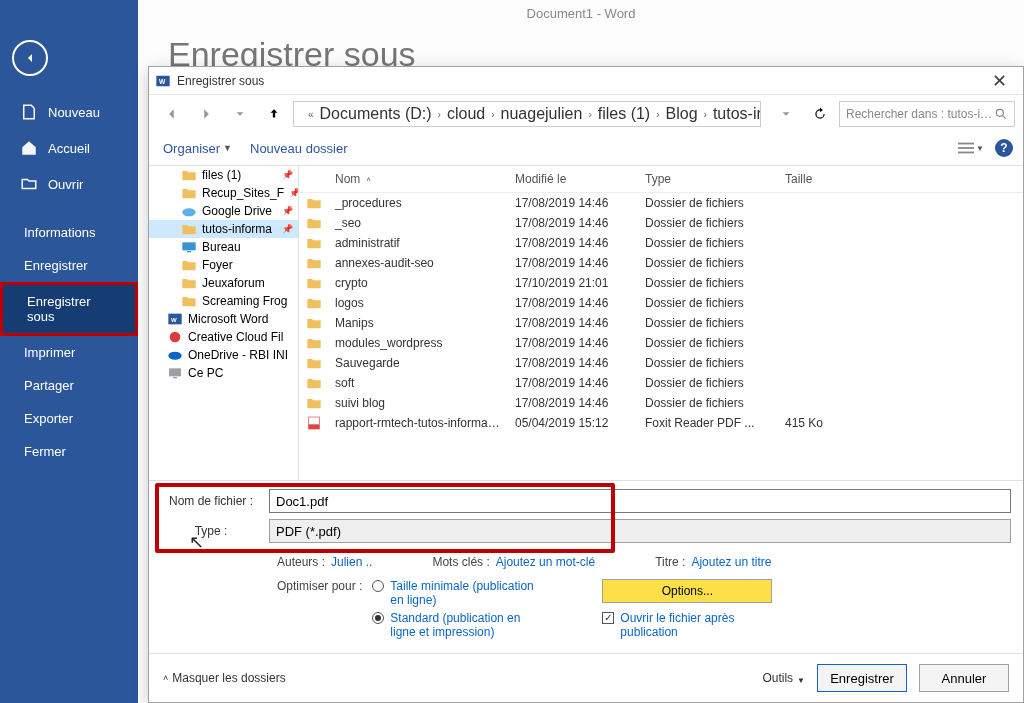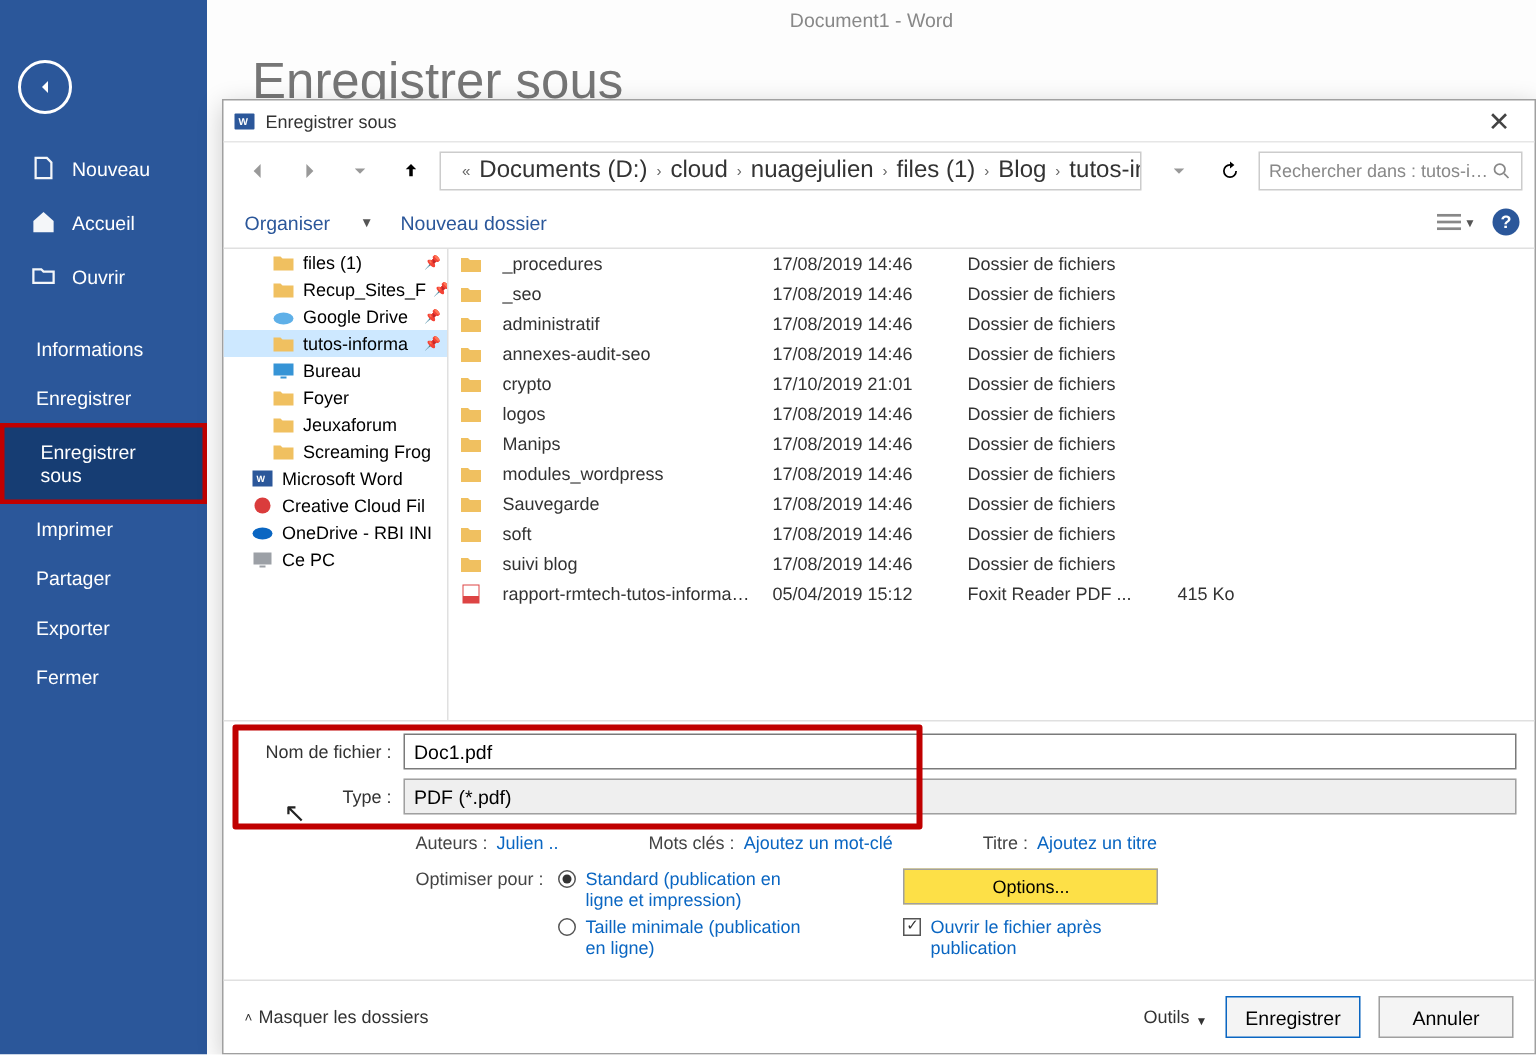--- a/index.html
+++ b/index.html
@@ -36,21 +36,21 @@
     .path-bar { flex: 1; display: flex; align-items: center; border: 1px solid #ccc; height: 26px; padding: 0 6px; gap: 2px; overflow: hidden; }
     .path-bar .pc-ico { width: 16px; height: 16px; margin-right: 4px; }
     .crumb { font-size: 16px; color: #333; padding: 0 2px; cursor: pointer; white-space: nowrap; }
     .crumb-arr { font-size: 10px; color: #666; padding: 0 2px; }
     .nav-extra { display: flex; align-items: center; gap: 4px; margin-left: 6px; }
     .search-box { height: 26px; border: 1px solid #ccc; padding: 0 6px; font-size: 12px; color: #888; display: flex; align-items: center; width: 176px; }
     .search-box span { flex: 1; overflow: hidden; white-space: nowrap; text-overflow: ellipsis; }
     .search-box svg { width: 14px; height: 14px; fill: #888; }
 
     .toolbar { display: flex; align-items: center; padding: 4px 10px 6px 10px; gap: 10px; border-bottom: 1px solid #e0e0e0; }
-    .tbtn { color: #2b579a; font-size: 13px; padding: 2px 4px; cursor: pointer; display: flex; align-items: center; gap: 20px; }
+    .tbtn { color: #2b579a; font-size: 13px; padding: 2px 4px; cursor: pointer; display: flex; align-items: center; gap: 3px; }
     .tbtn .caret { font-size: 9px; color: #555; }
     .toolbar-spacer { flex: 1; }
     .view-ico { width: 28px; height: 22px; display: flex; align-items: center; justify-content: center; color: #555; border: 1px solid transparent; }
     .help-ico { width: 18px; height: 18px; background: #2b579a; border-radius: 50%; color: #fff; font-size: 12px; display: flex; align-items: center; justify-content: center; font-weight: bold; }
 
     .explorer { flex: 1; display: flex; border-bottom: 1px solid #e0e0e0; min-height: 300px; }
     .tree { width: 150px; border-right: 1px solid #e0e0e0; overflow: hidden; padding: 0 0 2px 0; position: relative; }
     .tree-item { display: flex; align-items: center; gap: 5px; padding: 2px 4px 2px 18px; font-size: 12px; cursor: pointer; white-space: nowrap; overflow: hidden; }
     .tree-item.sel { background: #cde8ff; }
     .tree-item.indent2 { padding-left: 32px; }
@@ -60,21 +60,21 @@
     .filelist { flex: 1; overflow: hidden; }
     .fl-head { display: grid; grid-template-columns: 30px 180px 130px 140px 100px; font-size: 12px; color: #555; border-bottom: 1px solid #eee; padding: 4px 0; }
     .fl-head div { padding: 2px 6px; }
     .sort-arr { font-size: 8px; vertical-align: middle; margin-left: 6px; }
     .fl-row { display: grid; grid-template-columns: 30px 180px 130px 140px 100px; font-size: 12px; color: #333; padding: 1px 0; cursor: pointer; }
     .fl-row div { padding: 2px 6px; white-space: nowrap; overflow: hidden; text-overflow: ellipsis; }
     .fl-ico { display: flex; align-items: center; justify-content: center; }
 
     .form-area { padding: 8px 12px 6px 12px; position: relative; }
     .form-row { display: flex; align-items: center; margin-bottom: 6px; }
-    .form-lbl { width: 108px; text-align: right; padding-right: 8px; font-size: 12px; color: #333; }
+    .form-lbl { width: 108px; text-align: center; padding-right: 8px; font-size: 12px; color: #333; }
     .form-input { flex: 1; border: 1px solid #7a7a7a; background: #fff; height: 24px; font-size: 13px; padding: 0 6px; }
     .form-select { flex: 1; border: 1px solid #a0a0a0; background: #efefef; height: 24px; font-size: 13px; padding: 0 6px; display: flex; align-items: center; }
     .red-box1 { position: absolute; border: 4px solid #c00000; border-radius: 2px; top: 2px; left: 6px; width: 460px; height: 70px; pointer-events: none; }
     .cursor { position: absolute; top: 50px; left: 40px; font-size: 18px; color: #222; }
 
     .meta-row { display: flex; padding: 0 12px 4px 128px; font-size: 12px; gap: 60px; }
     .meta-row .grp { display: flex; gap: 6px; }
     .meta-row .k { color: #444; }
     .meta-row .v { color: #0a66c2; cursor: pointer; }
 
@@ -327,20 +327,27 @@
         </div>
         <div class="tree-item">
           <svg class="folder-ico drive" viewBox="0 0 24 20">
             <rect x="3" y="3" width="18" height="12"></rect>
             <rect x="9" y="16" width="6" height="2"></rect>
           </svg>
           <span>Ce PC</span>
         </div>
       </div>
     <div class="filelist">
+      <div class="fl-head">
+        <div></div>
+        <div><span>Nom</span><span class="sort-arr">˄</span></div>
+        <div>Modifié le</div>
+        <div>Type</div>
+        <div>Taille</div>
+      </div>
       <div id="files">
           <div class="fl-row">
             <div class="fl-ico">
               <svg class="folder-ico folder" viewBox="0 0 24 20">
                 <path d="M2 4h7l2 2h11v12H2z"></path>
               </svg>
             </div>
             <div>_procedures</div>
             <div>17/08/2019 14:46</div>
             <div>Dossier de fichiers</div>
@@ -500,26 +507,26 @@
         <span class="k">Titre :</span>
         <span class="v">Ajoutez un titre</span>
       </div>
   </div>
 
   <div class="opt-area">
     <div class="opt-left" style="display:flex;gap:10px;">
       <span class="lbl">Optimiser pour :</span>
       <div class="radio-grp">
         <div class="radio-item">
+            <span class="radio-dot"></span>
+            <span>Taille minimale (publication en ligne)</span>
+          </div>
+        <div class="radio-item">
             <span class="radio-dot checked"></span>
             <span>Standard (publication en ligne et impression)</span>
-          </div>
-        <div class="radio-item">
-            <span class="radio-dot"></span>
-            <span>Taille minimale (publication en ligne)</span>
           </div>
       </div>
     </div>
     <div class="opt-right">
       <button class="options-button">Options...</button>
       <div class="checkbox-item">
           <span class="cb checked"></span>
           <span>Ouvrir le fichier après publication</span>
         </div>
     </div>

